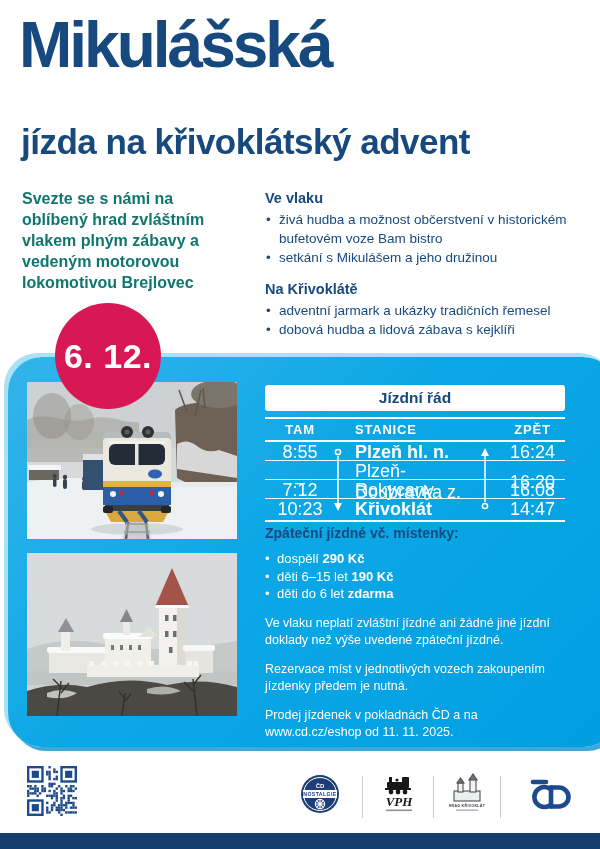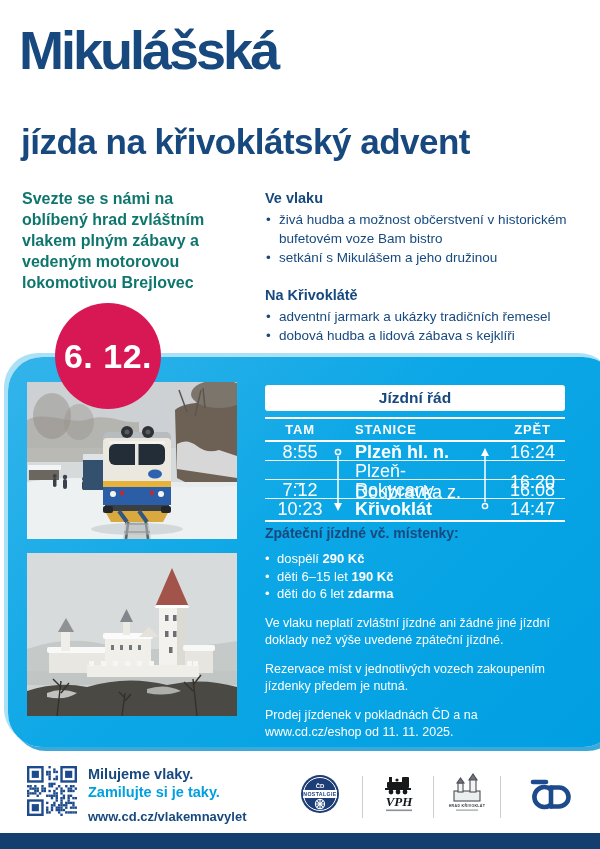--- a/index.html
+++ b/index.html
@@ -2,35 +2,35 @@
 <html><head>
 <meta charset="utf-8">
 <style>
   html,body{margin:0;padding:0;background:#fff;}
   .poster{
     position:relative;width:600px;height:849px;background:#fff;overflow:hidden;
     font-family:"Liberation Sans","DejaVu Sans",sans-serif;color:#17497f;
   }
   
   .title{
-    position:absolute;left:19px;top:22px;font-size:54px;font-weight:700;
+    position:absolute;left:19px;top:12px;font-size:64px;font-weight:700;
     letter-spacing:-3px;color:#17497f;line-height:1.05;white-space:nowrap;
   }
   .subtitle{
     position:absolute;left:21px;top:122px;font-size:35px;font-weight:700;
     letter-spacing:-0.5px;color:#17497f;white-space:nowrap;
   }
   
   .intro{
     position:absolute;left:22px;top:188px;width:218px;
     font-size:16px;font-weight:700;line-height:21px;color:#0f766e;
   }
   .col-right{position:absolute;left:265px;top:190px;width:322px;}
   .sec-head{font-size:14.5px;font-weight:700;color:#17497f;margin:0 0 5px 0;}
-  .sec-head.second{margin-top:19px;}
+  .sec-head.second{margin-top:13px;}
   .bullet{
     position:relative;padding-left:14px;font-size:13.5px;line-height:18.5px;
     color:#17497f;margin-bottom:1px;
   }
   .bullet::before{content:"•";position:absolute;left:1px;top:0;}
   
   .date-badge{
     position:absolute;left:55px;top:303px;width:106px;height:106px;border-radius:50%;
     background:#d81755;color:#fff;display:flex;align-items:center;justify-content:center;
     font-size:34px;font-weight:700;z-index:6;letter-spacing:0.5px;
@@ -411,25 +411,20 @@
             <rect x="29.71428571428571" y="43.42857142857142" width="2.2857142857142856" height="2.2857142857142856" fill="#1c4a8c"></rect>
             <rect x="36.57142857142857" y="43.42857142857142" width="2.2857142857142856" height="2.2857142857142856" fill="#1c4a8c"></rect>
             <rect x="38.857142857142854" y="43.42857142857142" width="2.2857142857142856" height="2.2857142857142856" fill="#1c4a8c"></rect>
             <rect x="41.14285714285714" y="43.42857142857142" width="2.2857142857142856" height="2.2857142857142856" fill="#1c4a8c"></rect>
             <rect x="43.42857142857142" y="43.42857142857142" width="2.2857142857142856" height="2.2857142857142856" fill="#1c4a8c"></rect>
             <rect x="45.71428571428571" y="43.42857142857142" width="2.2857142857142856" height="2.2857142857142856" fill="#1c4a8c"></rect>
             <rect x="32" y="45.71428571428571" width="2.2857142857142856" height="2.2857142857142856" fill="#1c4a8c"></rect>
           </g>
         </svg>
     </div>
-    <div class="slogan">
-      <div class="l1">Milujeme vlaky.</div>
-      <div class="l2">Zamilujte si je taky.</div>
-      <div class="url">www.cd.cz/vlakemnavylet</div>
-    </div>
 
     <div class="logo" style="left:300px;top:27px;width:40px;height:40px;">
       <svg viewBox="0 0 40 40">
         <circle cx="20" cy="20" r="19" fill="#1d3e76"></circle>
         <circle cx="20" cy="20" r="16.5" fill="none" stroke="#fff" stroke-width="1"></circle>
         <text x="20" y="13.5" font-size="6" font-weight="bold" fill="#fff" text-anchor="middle">ČD</text>
         <rect x="3" y="16" width="34" height="8" fill="#fff"></rect>
         <text x="20" y="22.3" font-size="5.2" font-weight="bold" fill="#1d3e76" text-anchor="middle" letter-spacing=".4">NOSTALGIE</text>
         <g stroke="#fff" stroke-width="1.1" fill="none">
           <circle cx="20" cy="30" r="4.6"></circle>

